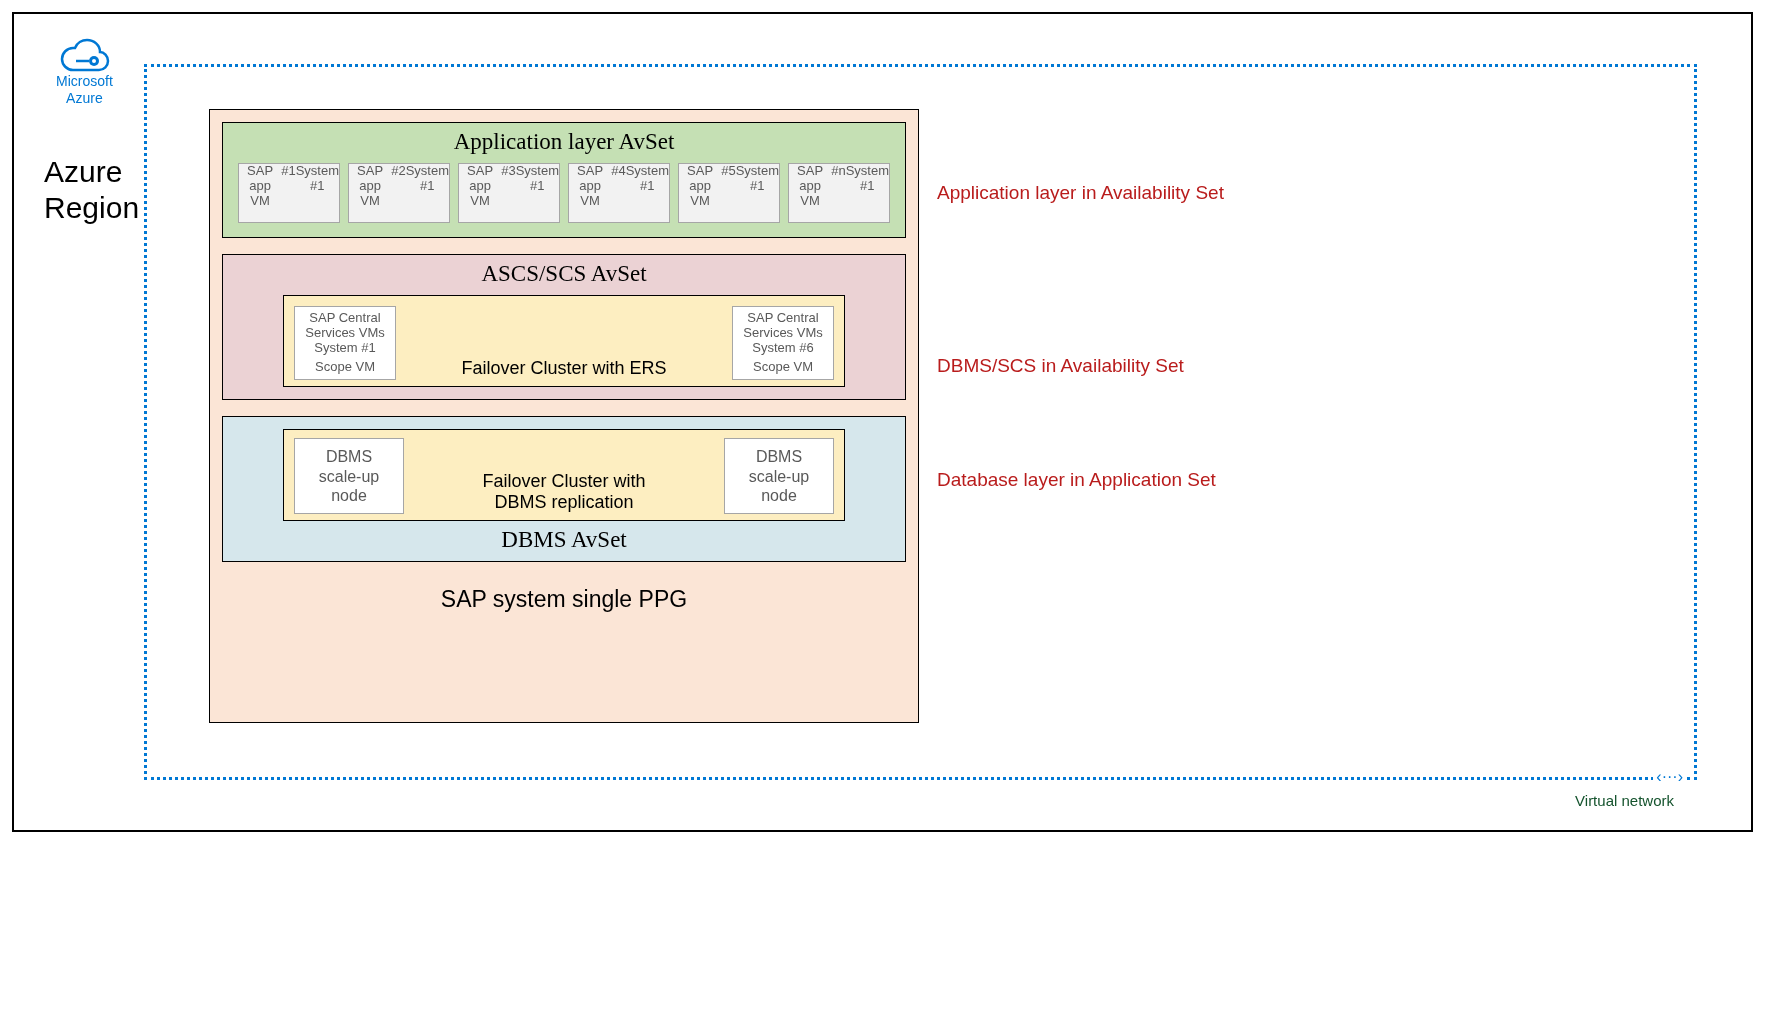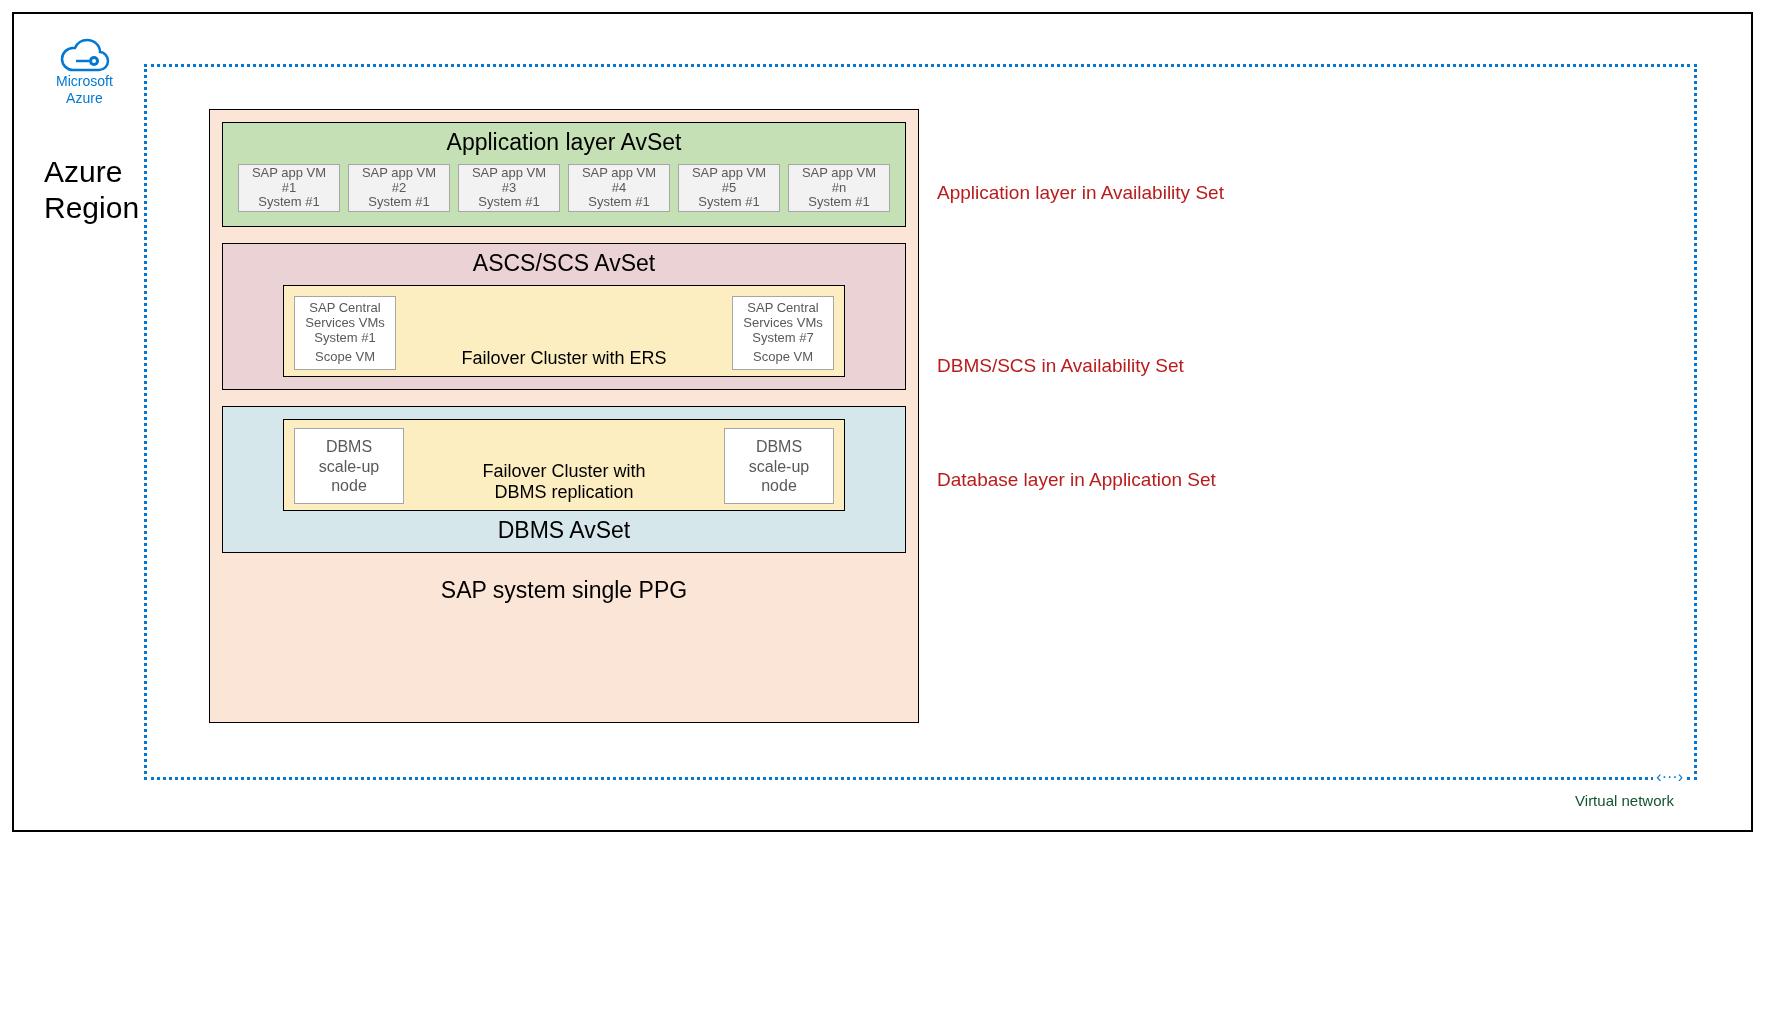--- a/index.html
+++ b/index.html
@@ -80,39 +80,40 @@
     }
     .avset {
       border: 1.5px solid #000;
       margin-bottom: 16px;
       position: relative;
     }
     .avset-title {
       text-align: center;
       font-size: 23px;
       padding: 6px 0 8px 0;
+      font-family: Liberation Serif, serif;
     }
     .avset-green { background: #c5e0b4; padding: 0 10px 14px 10px; }
     .avset-pink  { background: #ebd2d4; padding: 0 10px 12px 10px; }
     .avset-blue  { background: #d6e7ec; padding: 12px 10px 0 10px; }
     .app-vm-row {
       display: flex;
       gap: 8px;
       justify-content: center;
     }
     .app-vm {
       background: #f2f2f2;
       border: 1.5px solid #a6a6a6;
       width: 102px;
-      height: 48px;
+      height: 60px;
       font-size: 13px;
       color: #595959;
       text-align: center;
       display: flex;
-      flex-direction: column;
+      flex-direction: row;
       justify-content: center;
       line-height: 1.15;
     }
     .failover-box {
       background: #fdeec1;
       border: 1.5px solid #000;
       margin: 0 50px 0 50px;
       height: 92px;
       display: flex;
       align-items: flex-end;
@@ -226,21 +227,21 @@
             <div>SAP Central</div>
             <div>Services VMs</div>
             <div>System #1</div>
             <div style="height:4px"></div>
             <div>Scope VM</div>
           </div>
           <div class="failover-center">Failover Cluster with ERS</div>
           <div class="scs-vm">
             <div>SAP Central</div>
             <div>Services VMs</div>
-            <div>System #7</div>
+            <div>System #6</div>
             <div style="height:4px"></div>
             <div>Scope VM</div>
           </div>
         </div>
       </div>
 
       <div class="avset avset-blue">
         <div class="failover-box">
           <div class="dbms-vm">
             <div>DBMS</div>

